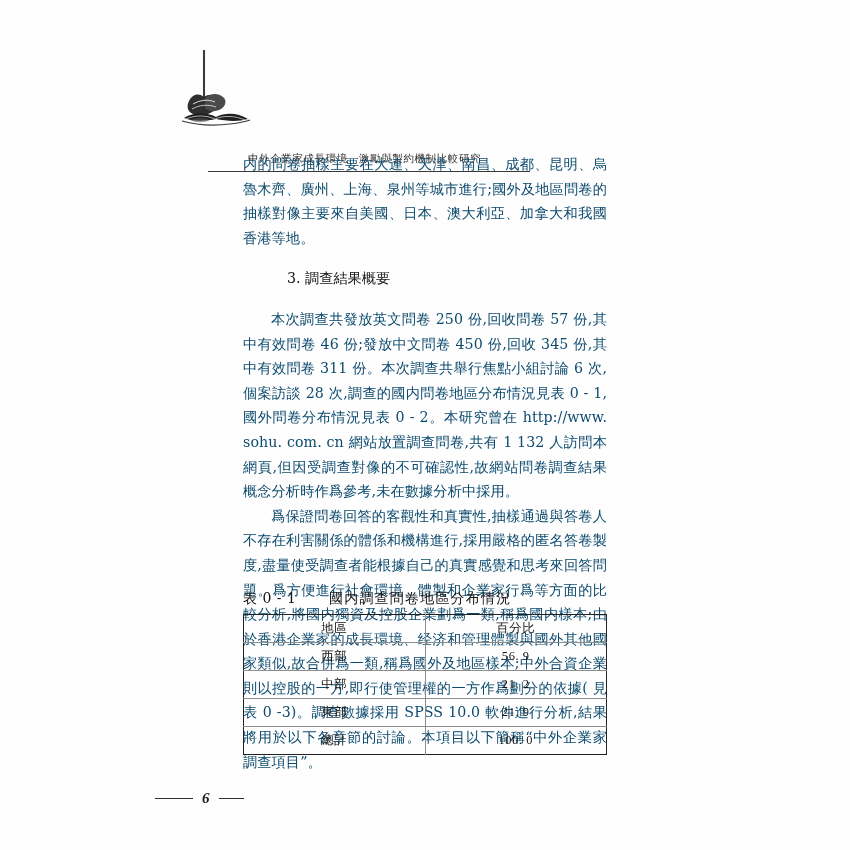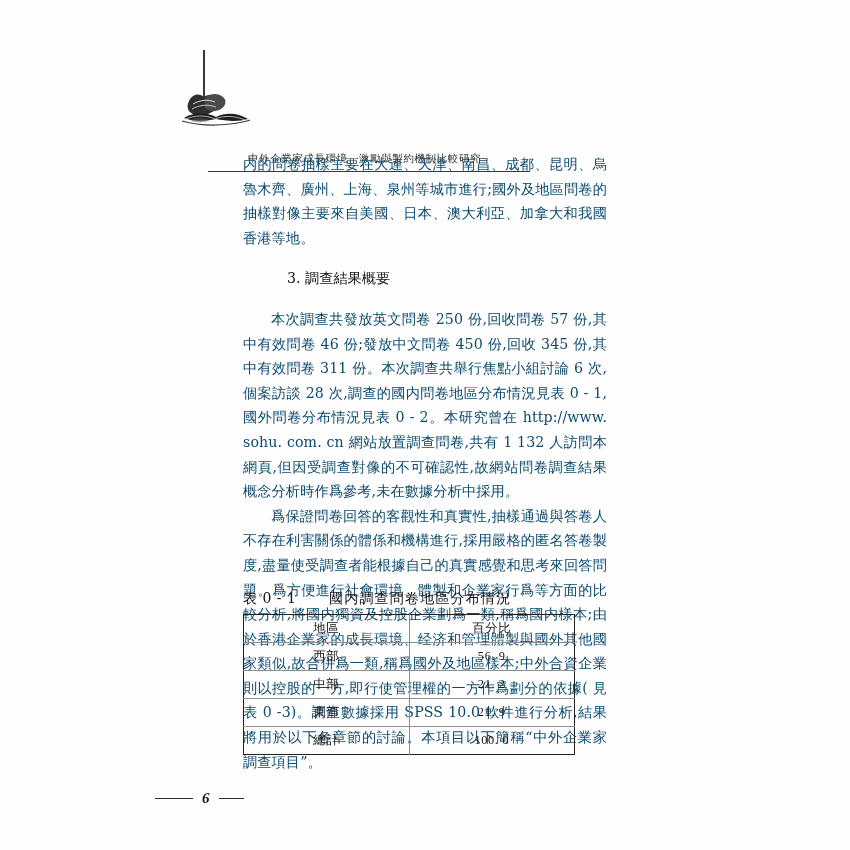--- a/index.html
+++ b/index.html
@@ -105,21 +105,21 @@
     width: 86px;
     flex: none;
     letter-spacing: 0.5px;
   }
   .tbl-title {
     letter-spacing: 1.2px;
     text-align: right;
   }
   table.data {
     border-collapse: collapse;
-    width: 332px;
+    width: 364px;
     border: 1.6px solid #222;
     table-layout: fixed;
     padding-left: 32px;
   }
   table.data td, table.data th {
     border: 0.8px solid #8d8d8d;
     height: 25px;
     text-align: center;
     vertical-align: middle;
     font-size: 12.4px;

